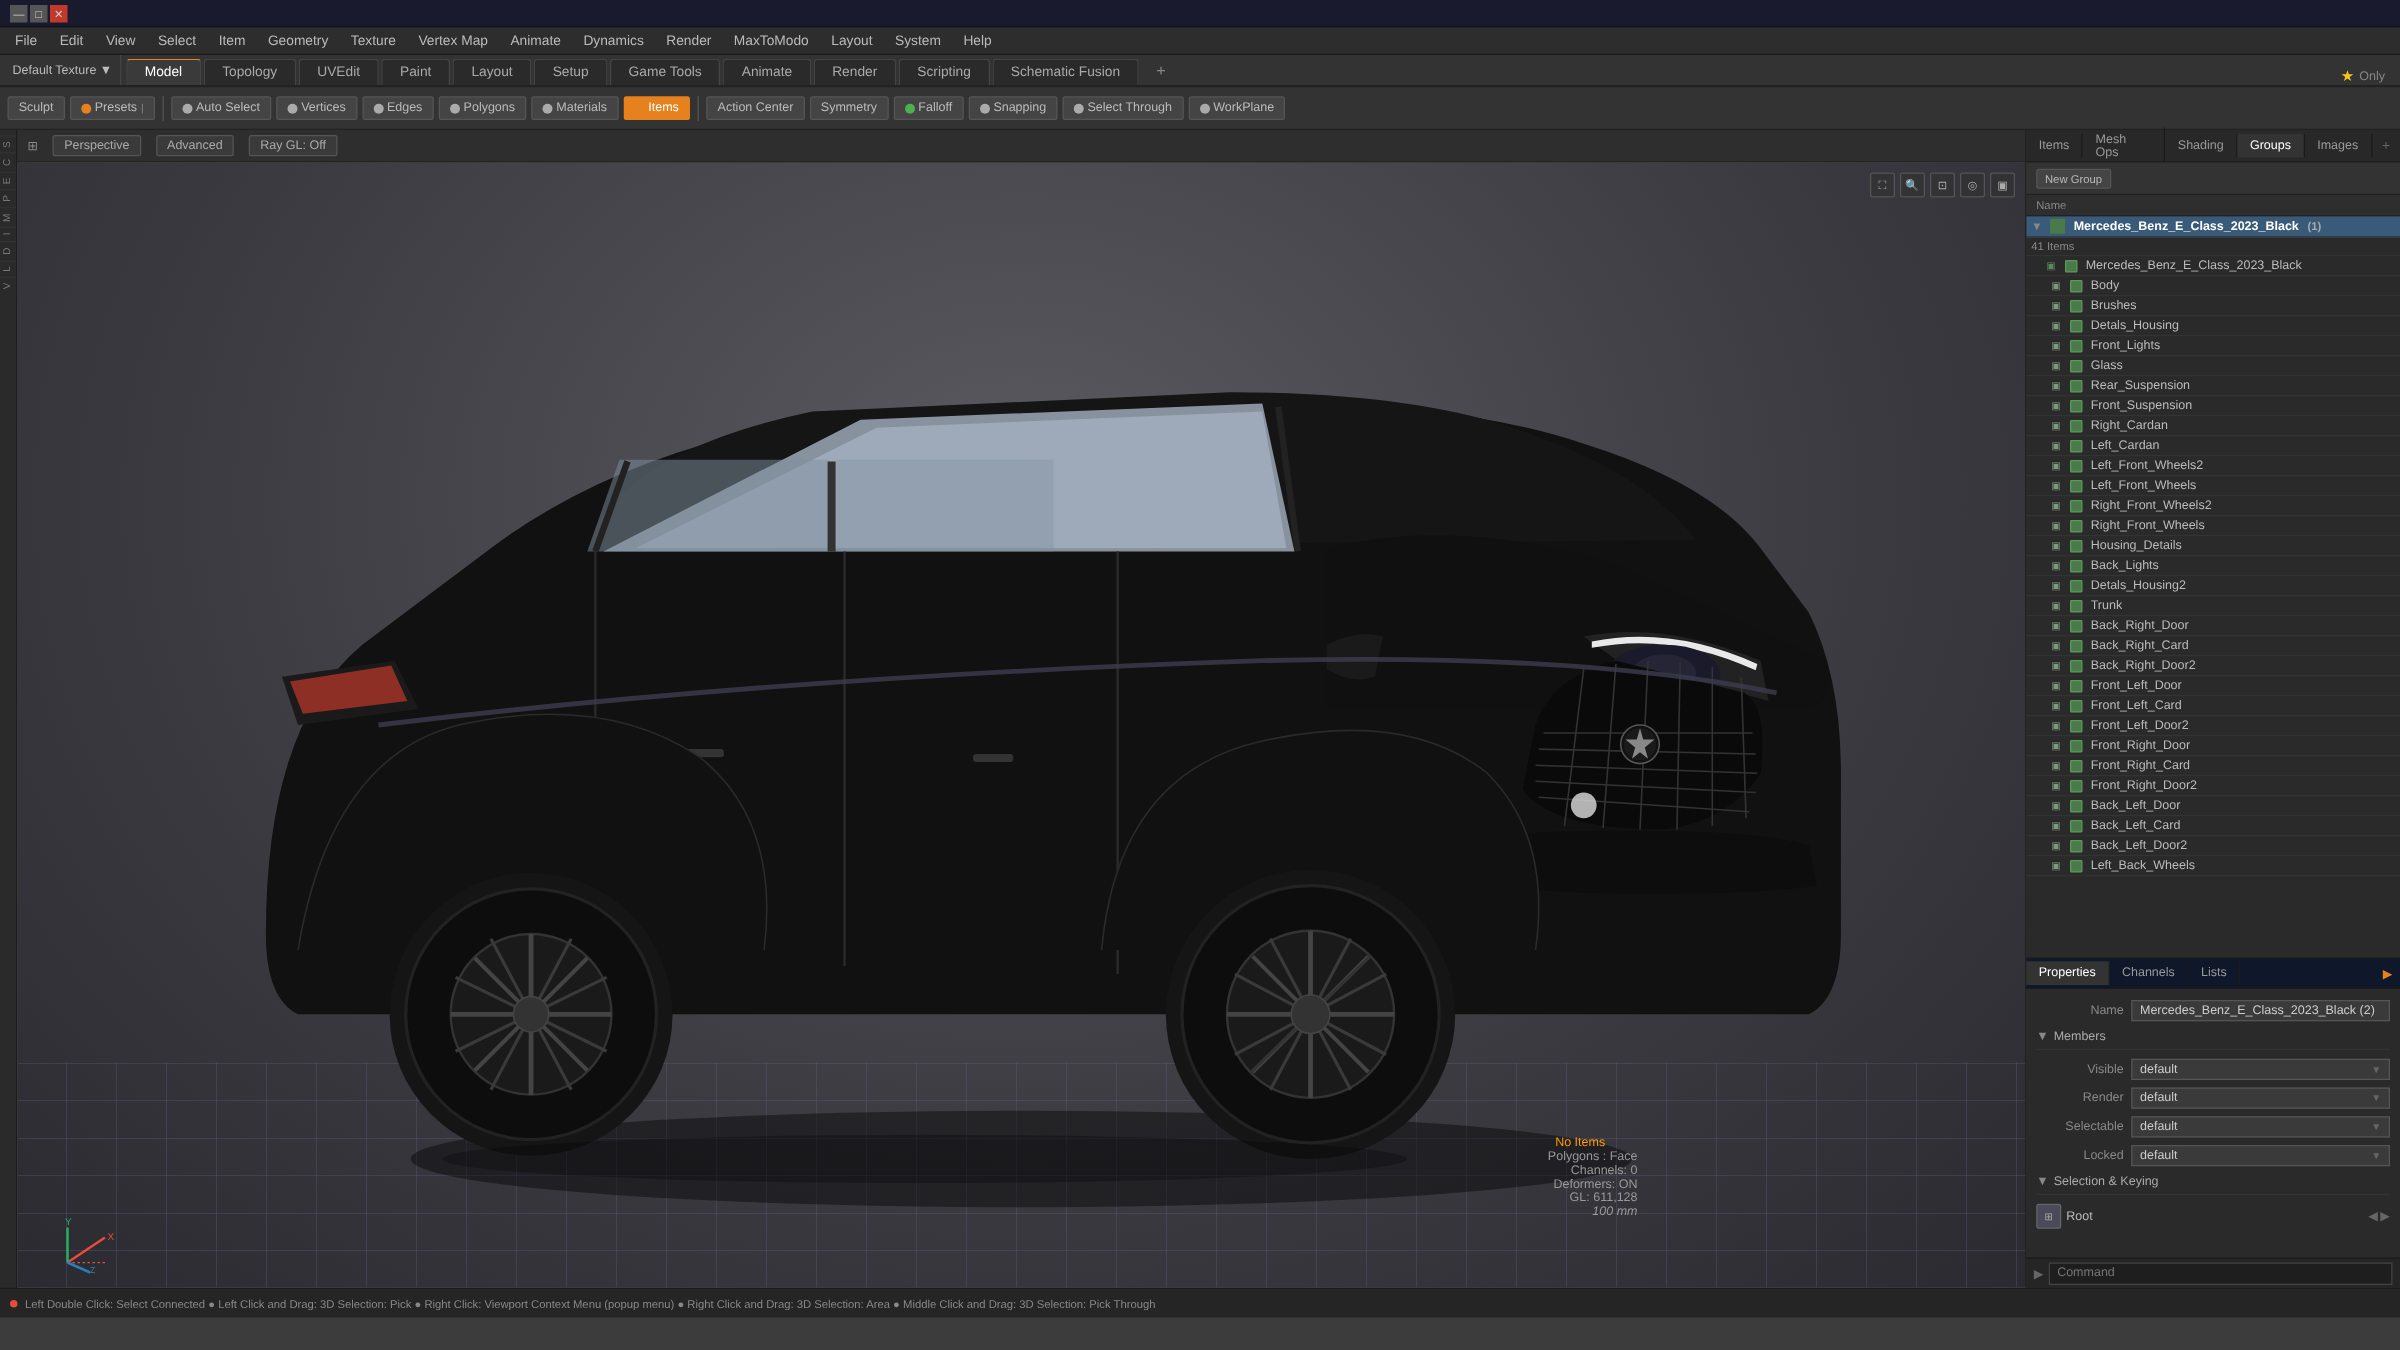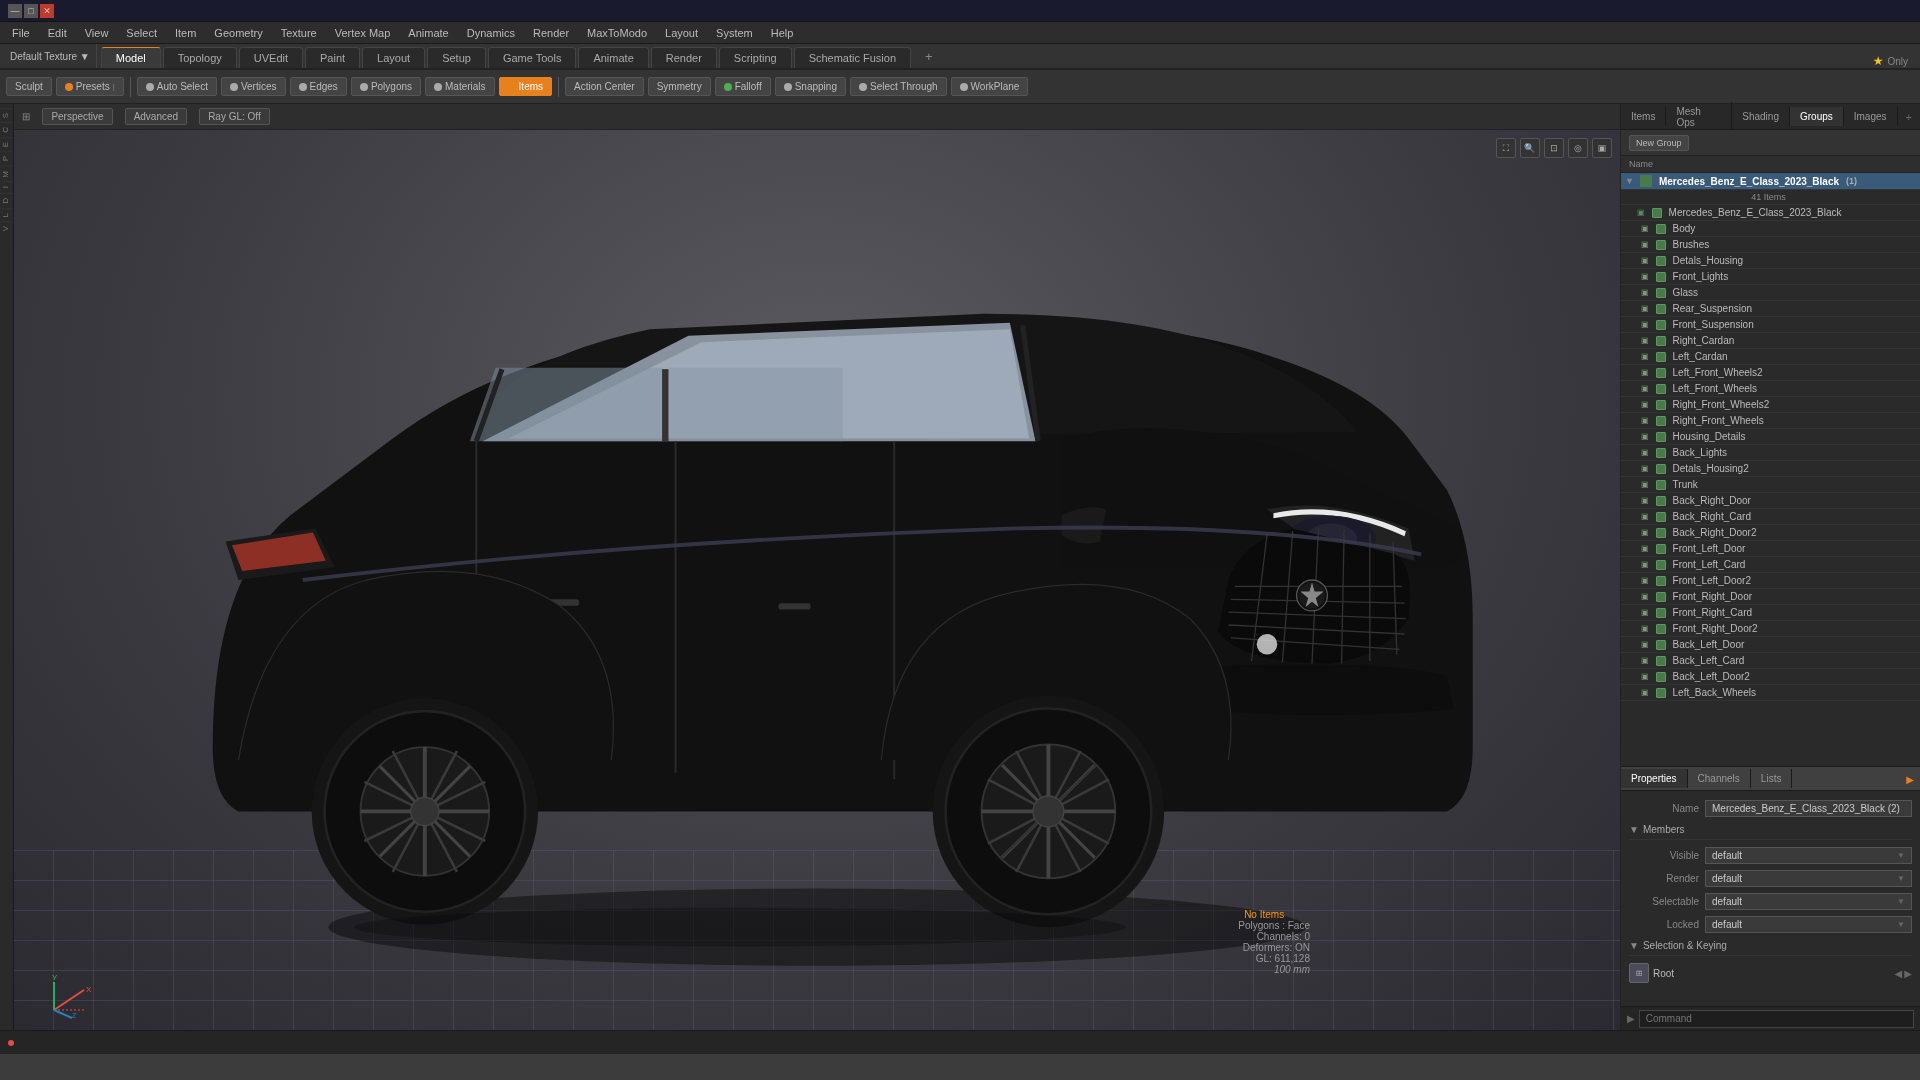--- a/index.html
+++ b/index.html
@@ -273,21 +273,21 @@
     .scene-item.group { color: #fff; font-weight: bold; }
 
     
     #properties-panel {
       height: 240px;
       background: #2a2a2a;
       border-top: 1px solid #1a1a1a;
     }
     #properties-tabs {
       height: 24px;
-      background: #404040;
+      background: #0f172a;
       display: flex;
       align-items: center;
       border-bottom: 1px solid #1a1a1a;
     }
     .prop-tab {
       padding: 4px 10px;
       font-size: 10px;
       color: #999;
       cursor: pointer;
       border-right: 1px solid #1a1a1a;
@@ -708,21 +708,21 @@
     </div>
 
     <div id="scene-list">
 
       <div class="scene-item group" style="padding-left:4px;background:#3a5a7a;">
         <span style="color:#888;font-size:9px;margin-right:2px;">▼</span>
         <span style="width:12px;height:12px;background:#4a7a4a;border-radius:1px;display:inline-block;margin-right:3px;flex-shrink:0;"></span>
         <span style="font-size:10px;">Mercedes_Benz_E_Class_2023_Black</span>
         <span style="font-size:9px;color:#aaa;margin-left:3px;">(1)</span>
       </div>
-      <div class="scene-item" style="padding-left:4px;color:#888;font-size:9px;justify-content:center;">
+      <div class="scene-item" style="padding-left:4px;color:#888;font-size:9px;">
         <span>41 Items</span>
       </div>
 
       <div class="scene-item" style="padding-left:16px;">
         <span style="font-size:8px;margin-right:3px;color:#5a8a5a;">▣</span>
         <span style="width:10px;height:10px;background:#4a7a4a;border:1px solid #5a9a5a;border-radius:1px;display:inline-block;margin-right:3px;"></span>
         <span>Mercedes_Benz_E_Class_2023_Black</span>
       </div>
 
       <div class="scene-item" style="padding-left:20px;">
@@ -950,13 +950,14 @@
 
     <div id="command-bar">
       <span class="cmd-arrow">▶</span>
       <input id="command-input" type="text" placeholder="Command" style="">
     </div>
   </div>
 </div>
 
 <div id="status-bar">
   <div class="status-dot red"></div>
+  <span style="flex:1;overflow:hidden;white-space:nowrap;text-overflow:ellipsis;">Left Double Click: Select Connected ● Left Click and Drag: 3D Selection: Pick ● Right Click: Viewport Context Menu (popup menu) ● Right Click and Drag: 3D Selection: Area ● Middle Click and Drag: 3D Selection: Pick Through</span>
 </div>
 
 </body></html>

